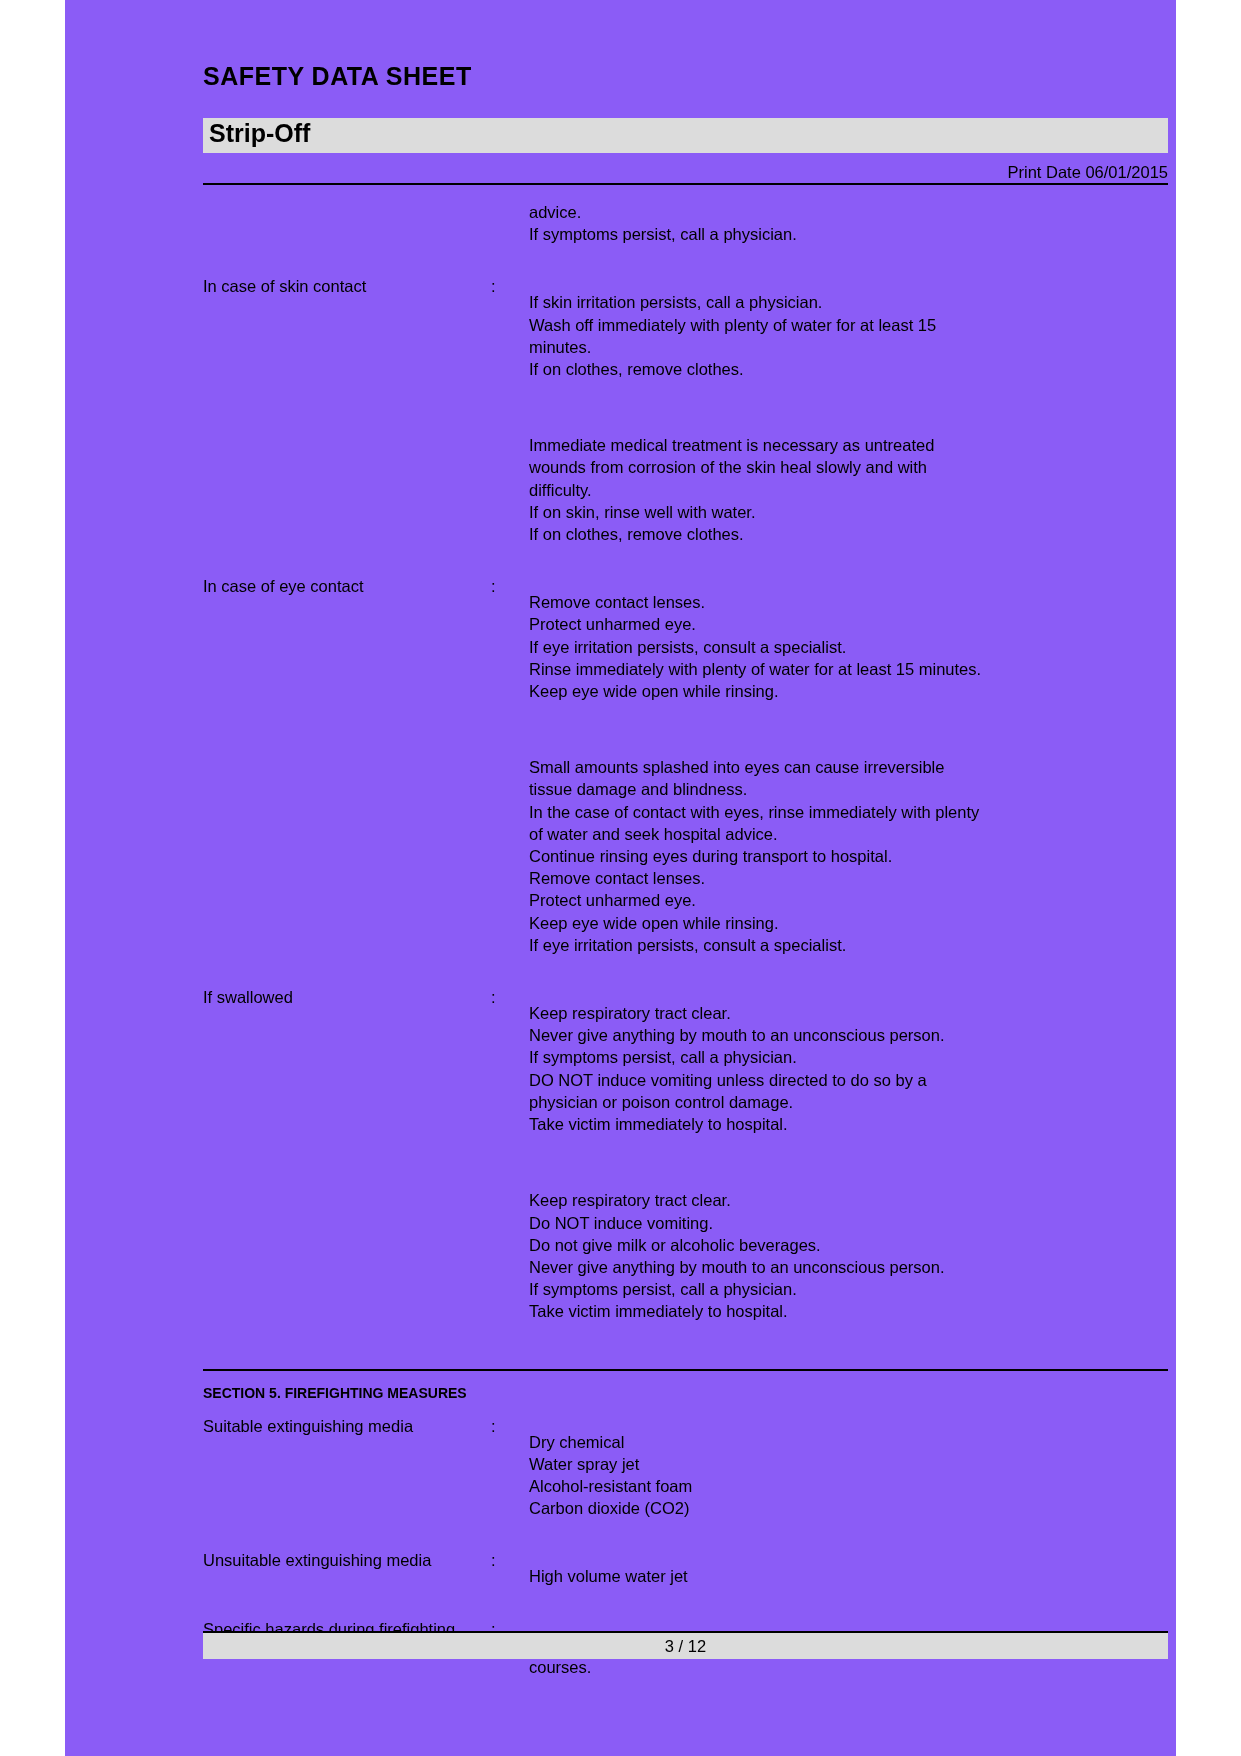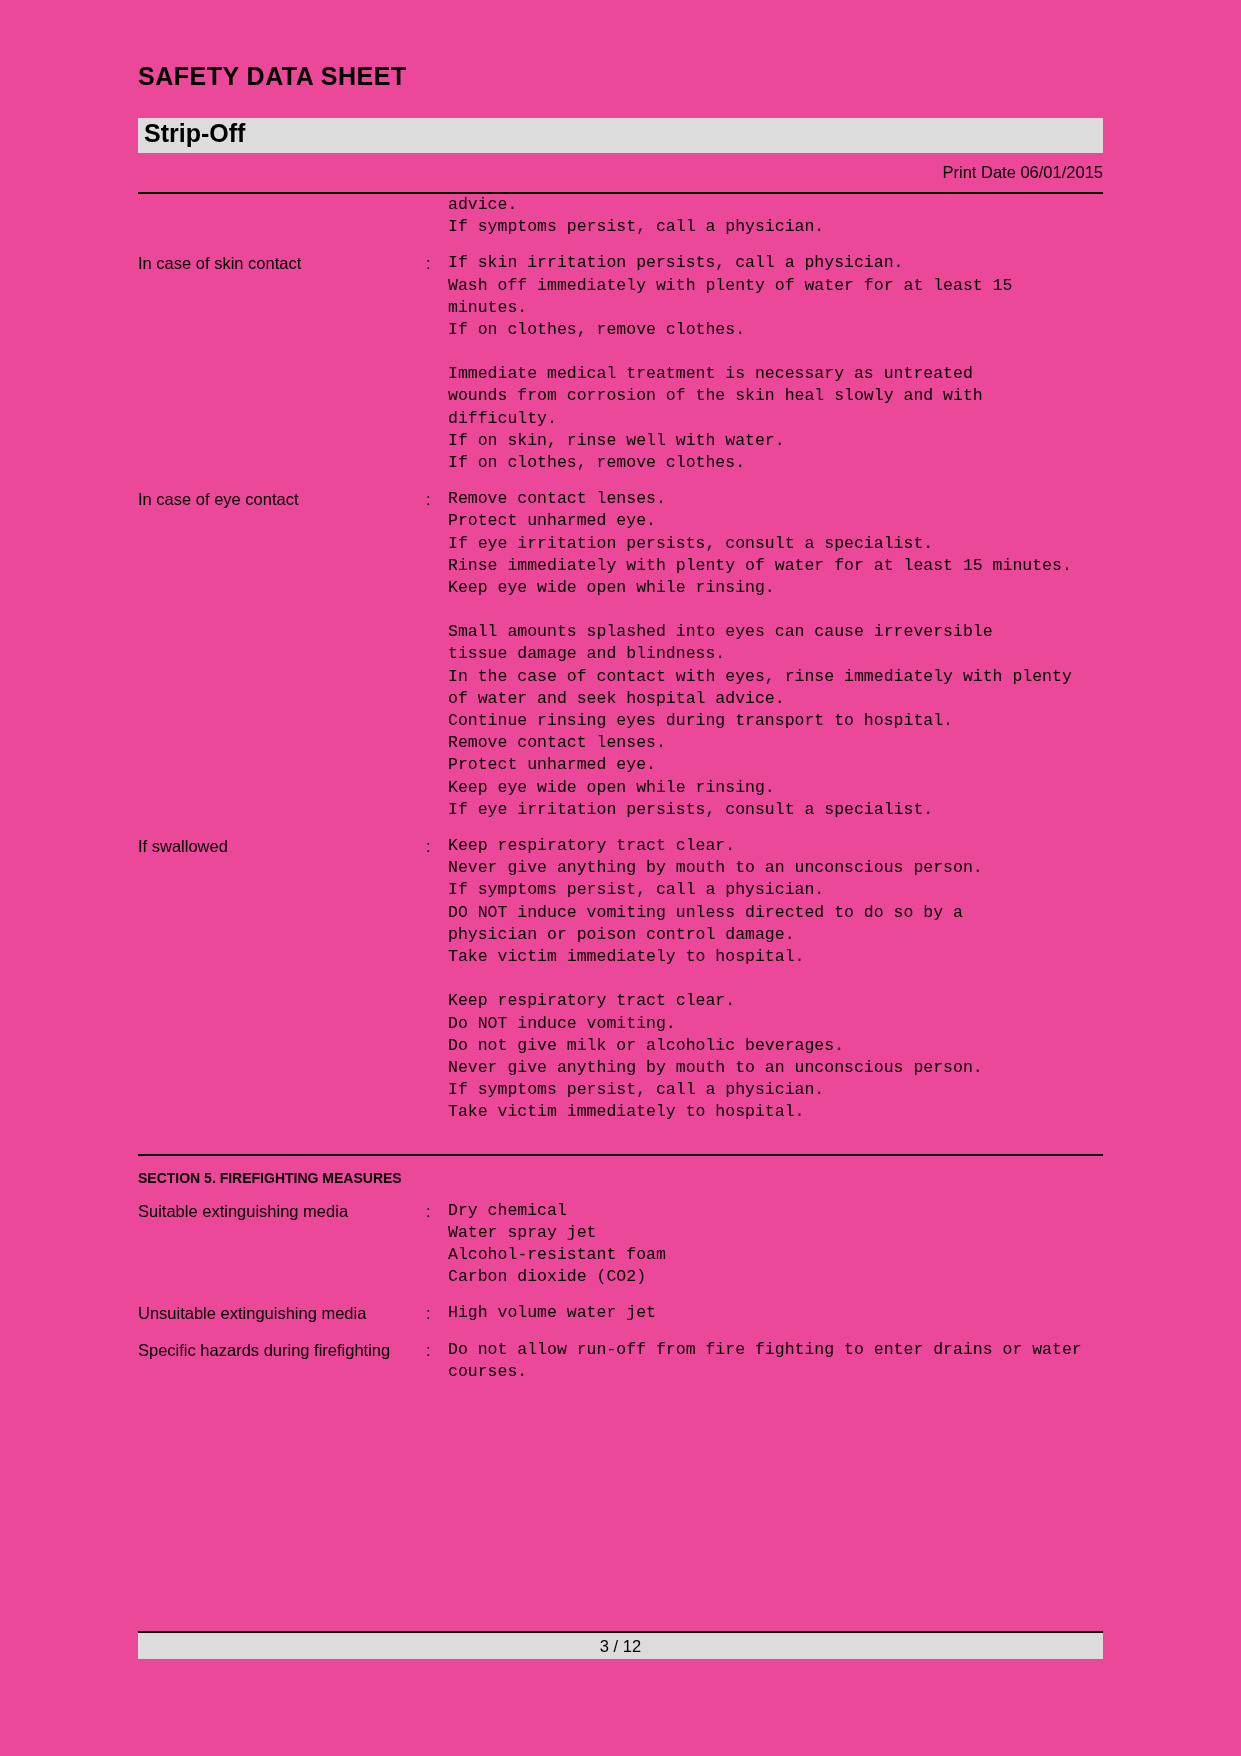--- a/index.html
+++ b/index.html
@@ -6,24 +6,24 @@
     margin: 0;
     padding: 0;
     background: #ffffff;
   }
   body {
     font-family: "Liberation Sans", sans-serif;
     color: #000000;
   }
   .page {
     position: relative;
-    width: 1241px;
+    width: 1111px;
     height: 1756px;
     margin: 0 auto;
-    background: #ec4899;
+    background: #8b5cf6;
     box-sizing: border-box;
   }
   .content {
     position: absolute;
     left: 138px;
     top: 0;
     width: 965px;
   }
   .doc-title {
     font-size: 25px;
@@ -43,21 +43,21 @@
     position: absolute;
     left: 6px;
     top: 1px;
     font-size: 25px;
     font-weight: bold;
   }
   .print-date-row {
     margin-top: 10px;
     text-align: right;
     font-size: 16.5px;
-    padding-bottom: 10px;
+    padding-bottom: 1px;
   }
   .rule {
     border-bottom: 2px solid #000000;
     width: 100%;
     height: 0;
   }
   table.kv {
     width: 100%;
     border-collapse: collapse;
     font-size: 16.5px;
@@ -72,23 +72,22 @@
     padding-left: 48px;
     padding-right: 8px;
   }
   td.colon {
     width: 22px;
   }
   td.value {
     width: auto;
   }
   .block {
-    margin: 0;
+    margin: 16px;
     padding: 0;
-    font-family: Liberation Mono, monospace;
   }
   .gap {
     height: 22px;
   }
   .row-space {
     height: 14px;
   }
   .section-head {
     font-size: 14px;
     font-weight: bold;

